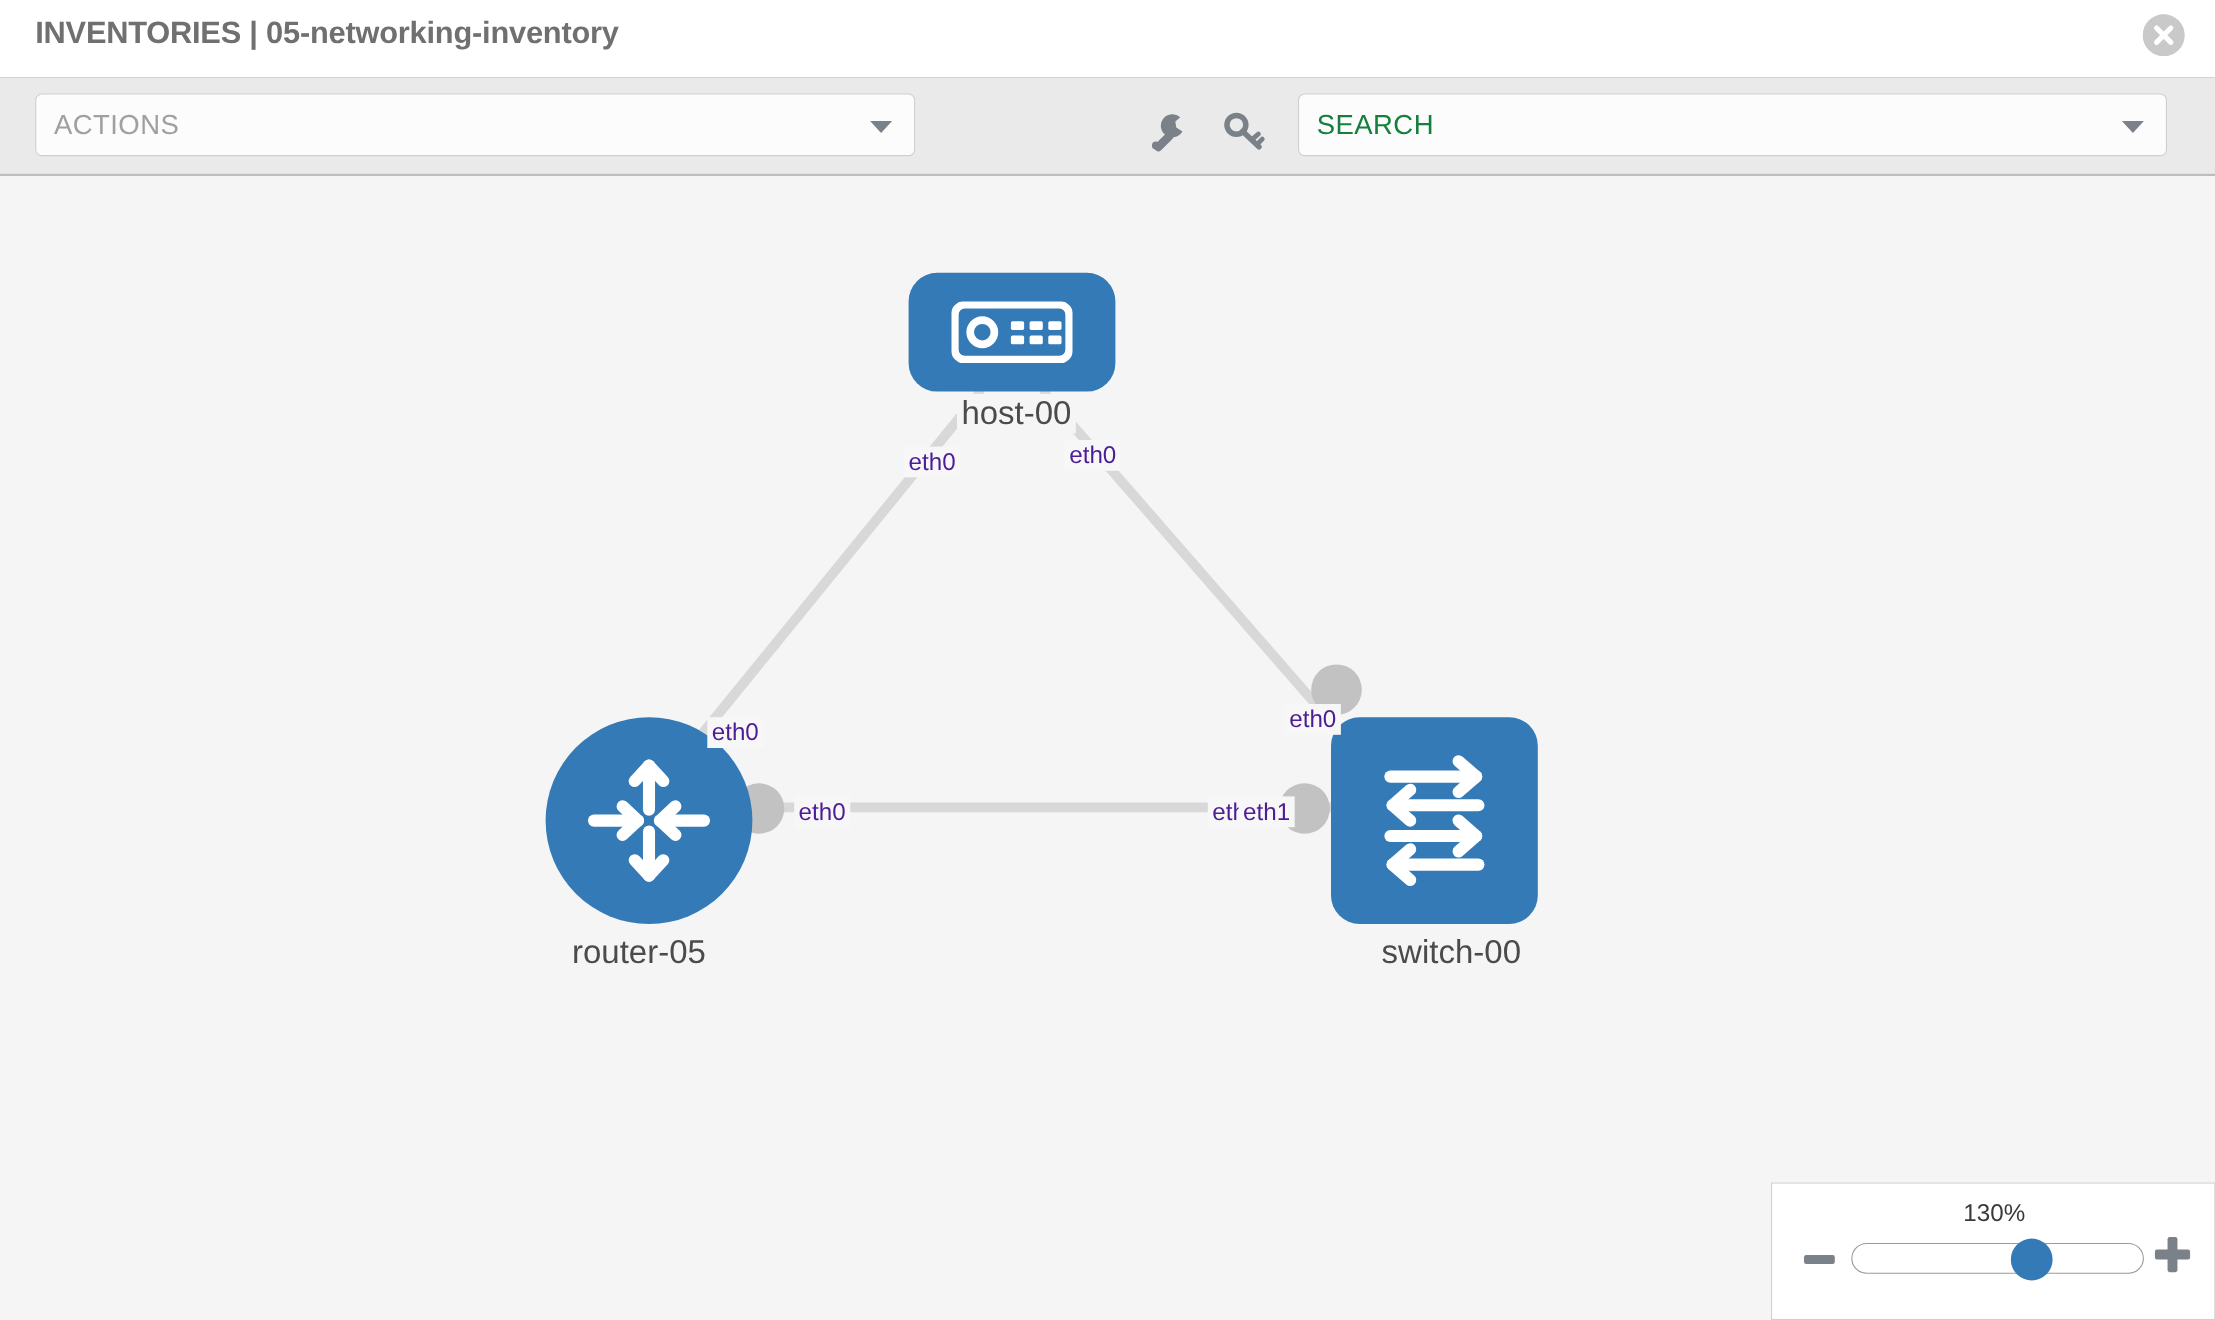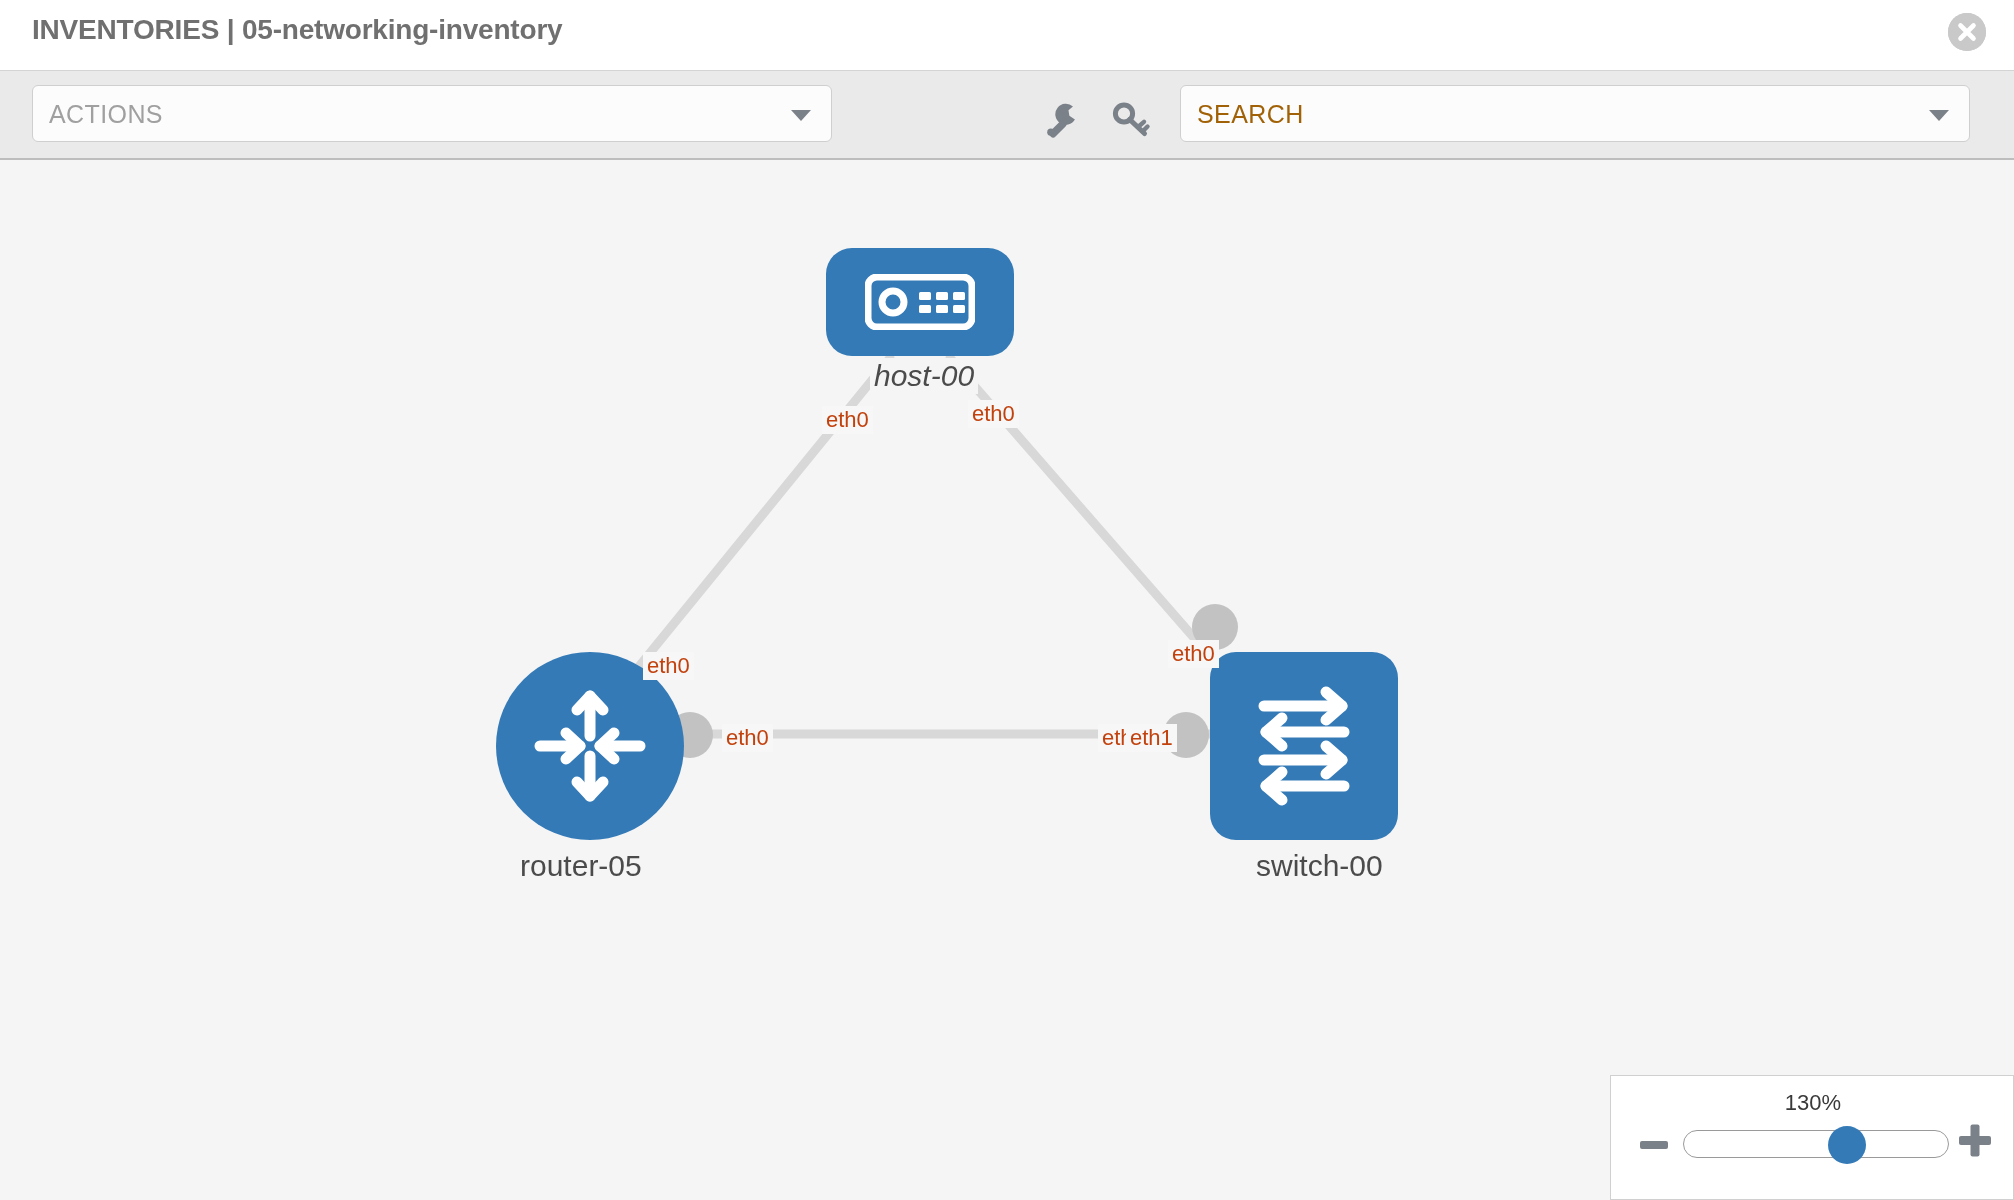--- a/index.html
+++ b/index.html
@@ -59,21 +59,21 @@
   .tool-icon.key    { left:1110px; }
 
   .search-box {
     position:absolute; left:1180px; top:14px;
     width:790px; height:57px;
     background:#fcfcfc; border:1px solid #cfcfcf; border-radius:6px;
     cursor:text;
   }
   .search-box .lbl {
     position:absolute; left:16px; top:14px;
-    font-size:25px; color:#a16207; letter-spacing:0.4px;
+    font-size:25px; color:#15803d; letter-spacing:0.4px;
   }
 
   
   .canvas {
     position:absolute; top:162px; left:0; width:2014px; height:1038px;
     background:#f5f5f5; overflow:hidden;
   }
   .topology { position:absolute; inset:0; }
 
   .node { position:absolute; cursor:pointer; }
@@ -87,21 +87,21 @@
   .shape-switch { width:188px; height:188px; border-radius:26px; }
 
   .node-label {
     position:absolute; white-space:nowrap;
     font-size:30px; color:#4b4b4b;
     background:#f5f5f5; padding:1px 4px;
   }
 
   .edge-label {
     position:absolute; white-space:nowrap;
-    font-size:22px; color:#c2410c;
+    font-size:22px; color:#4c1d95;
     background:#f7f7f7; padding:1px 4px;
   }
 
   .connector {
     position:absolute; width:46px; height:46px;
     border-radius:50%; background:#c2c2c2;
   }
 
   
   .zoom-panel {
@@ -199,21 +199,21 @@
           <g fill="#ffffff">
             <rect x="54" y="18" width="12" height="8" rx="1.5"></rect>
             <rect x="71" y="18" width="12" height="8" rx="1.5"></rect>
             <rect x="88" y="18" width="12" height="8" rx="1.5"></rect>
             <rect x="54" y="31" width="12" height="8" rx="1.5"></rect>
             <rect x="71" y="31" width="12" height="8" rx="1.5"></rect>
             <rect x="88" y="31" width="12" height="8" rx="1.5"></rect>
           </g>
         </svg>
       </div>
-      <div class="node-label" style="left:44px; top:110px;font-style:italic;">host-00</div>
+      <div class="node-label" style="left:44px; top:110px;">host-00</div>
     </div>
 
     <div class="node" style="left:496px; top:490px;">
       <div class="node-shape shape-router">
         <svg width="120" height="120" viewBox="0 0 120 120" aria-hidden="true">
           <g fill="none" stroke="#ffffff" stroke-width="11" stroke-linecap="round" stroke-linejoin="round">
             <path d="M60 10 L60 50"></path>
               <path d="M47 24 L60 10 L73 24"></path>
             <path d="M60 110 L60 70"></path>
               <path d="M47 96 L60 110 L73 96"></path>

